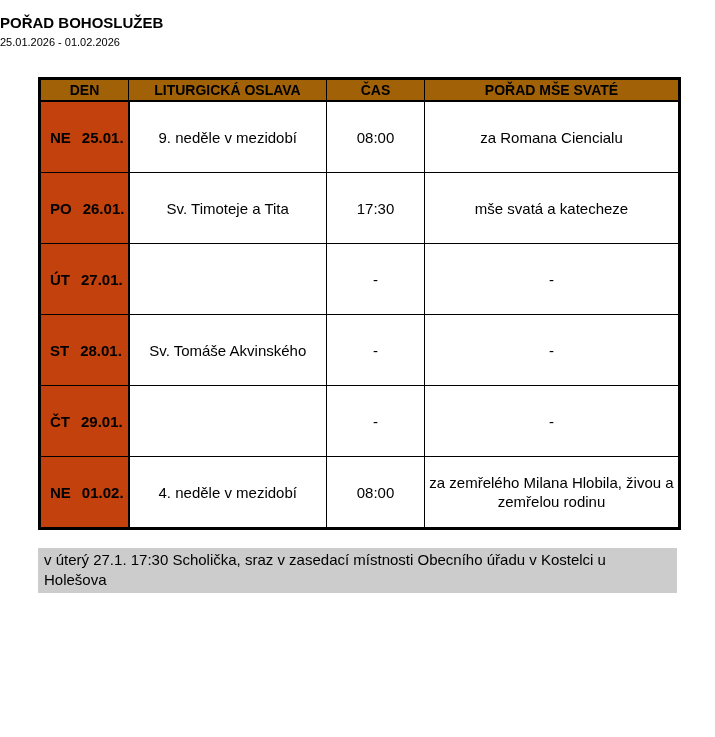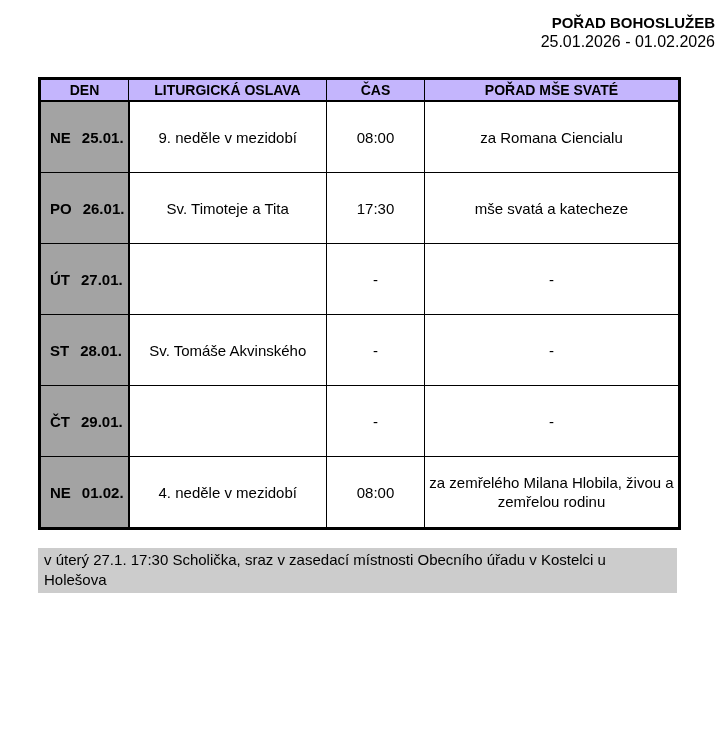--- a/index.html
+++ b/index.html
@@ -11,65 +11,65 @@
     font-family: "Liberation Sans", sans-serif;
     color: #000000;
     overflow: hidden;
   }
   .page {
     width: 715px;
     height: 737px;
     position: relative;
   }
   .titles {
-    text-align: right;
+    text-align: left;
     padding-top: 13px;
   }
   .title-main, .title-sub {
     font-size: 15px;
     font-weight: bold;
     line-height: 19px;
   }
   .title-dates {
-    font-size: 16px;
+    font-size: 11px;
     font-weight: normal;
     line-height: 20px;
   }
   table.schedule {
     border-collapse: collapse;
     table-layout: fixed;
     width: 640px;
     margin: 25px 0 0 38px;
     border: 3px solid #000000;
   }
   table.schedule th,
   table.schedule td {
     border: 1px solid #000000;
     overflow: hidden;
   }
   table.schedule th {
-    background: #c4b5fd;
+    background: #a16207;
     font-size: 14px;
     font-weight: bold;
     height: 20px;
     text-align: center;
     vertical-align: middle;
     border-bottom: 2px solid #000000;
     padding: 0;
   }
   table.schedule td {
     height: 66px;
     font-size: 15px;
     text-align: center;
     vertical-align: middle;
     padding: 2px 4px;
     line-height: 19px;
   }
   table.schedule td.day-cell {
-    background: #a3a3a3;
+    background: #c2410c;
     font-weight: bold;
     text-align: left;
     padding-left: 9px;
     border-right: 2px solid #000000;
     white-space: nowrap;
   }
   .day-gap {
     display: inline-block;
     width: 11px;
   }

